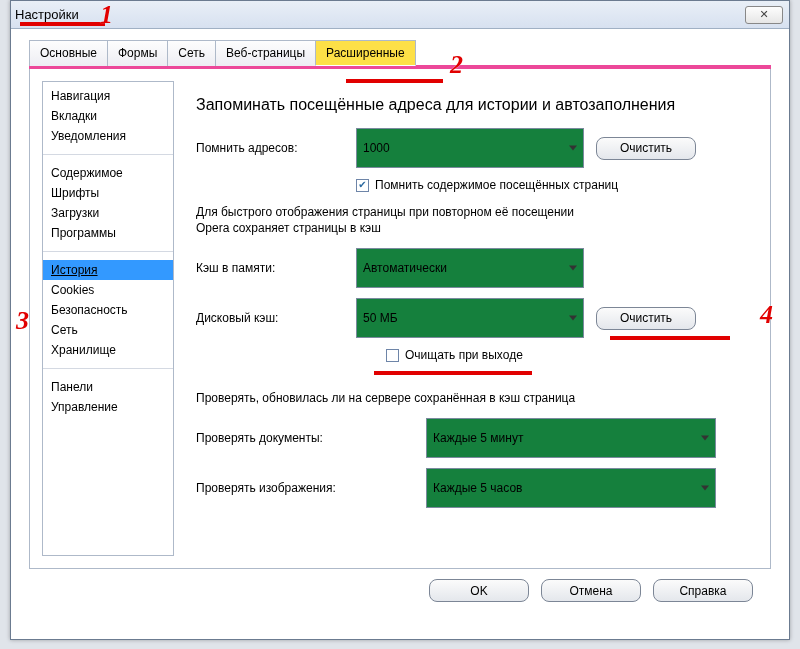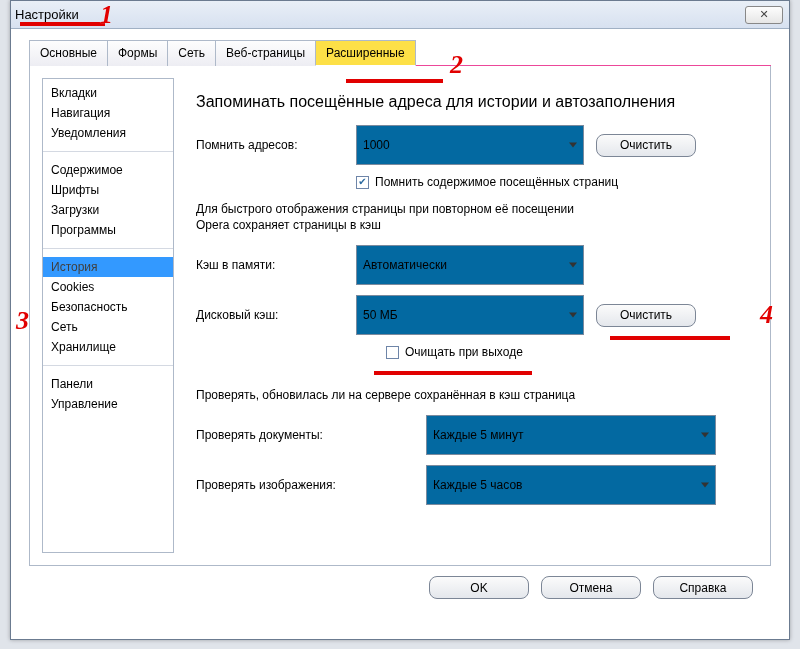--- a/index.html
+++ b/index.html
@@ -46,21 +46,21 @@
     cursor: default;
   }
   .content {
     padding: 10px 18px 10px 18px;
     height: calc(100% - 28px);
     display: flex;
     flex-direction: column;
   }
   .tabs {
     display: flex;
-    border-bottom: 1px solid #ec4899;
+    border-bottom: 4px solid #ec4899;
     margin-bottom: 0;
   }
   .tab {
     padding: 5px 10px 5px 10px;
     border: 1px solid #aeb9c9;
     border-bottom: none;
     background: linear-gradient(#fdfdfd, #ededf3);
     margin-right: -1px;
     position: relative;
     top: 1px;
@@ -86,21 +86,22 @@
     overflow: hidden;
   }
   .side-group { padding: 4px 0; }
   .side-item {
     padding: 2px 8px 2px 8px;
     line-height: 16px;
     cursor: default;
   }
   .side-item.selected {
     background: #3399ff;
-    color: #404040;
+    color: #000000;
+    text-decoration: underline;
   }
   .side-sep {
     border-top: 1px solid #d4d9e2;
     margin: 4px 0;
   }
   .main {
     flex: 1;
     padding: 15px 10px 10px 22px;
   }
   .heading {
@@ -110,21 +111,21 @@
   .row {
     display: flex;
     align-items: center;
     margin-bottom: 10px;
   }
   .lbl { width: 160px; }
   .combo {
     height: 40px;
     width: 228px;
     border: 1px solid #7a8a9e;
-    background: #0369a1;
+    background: #15803d;
     padding: 0 18px 0 6px;
     font-size: 12px;
     position: relative;
     display: flex; align-items: center;
     cursor: default;
   }
   .combo::after {
     content: "";
     position: absolute;
     right: 6px; top: 50%;
@@ -194,22 +195,22 @@
       <div class="tab">Основные</div>
       <div class="tab">Формы</div>
       <div class="tab">Сеть</div>
       <div class="tab">Веб-страницы</div>
       <div class="tab active">Расширенные</div>
     </div>
 
     <div class="tab-pane">
       <div class="sidebar">
         <div class="side-group">
+          <div class="side-item">Навигация</div>
           <div class="side-item">Вкладки</div>
-          <div class="side-item">Навигация</div>
           <div class="side-item">Уведомления</div>
         </div>
         <div class="side-sep"></div>
         <div class="side-group">
           <div class="side-item">Содержимое</div>
           <div class="side-item">Шрифты</div>
           <div class="side-item">Загрузки</div>
           <div class="side-item">Программы</div>
         </div>
         <div class="side-sep"></div>

